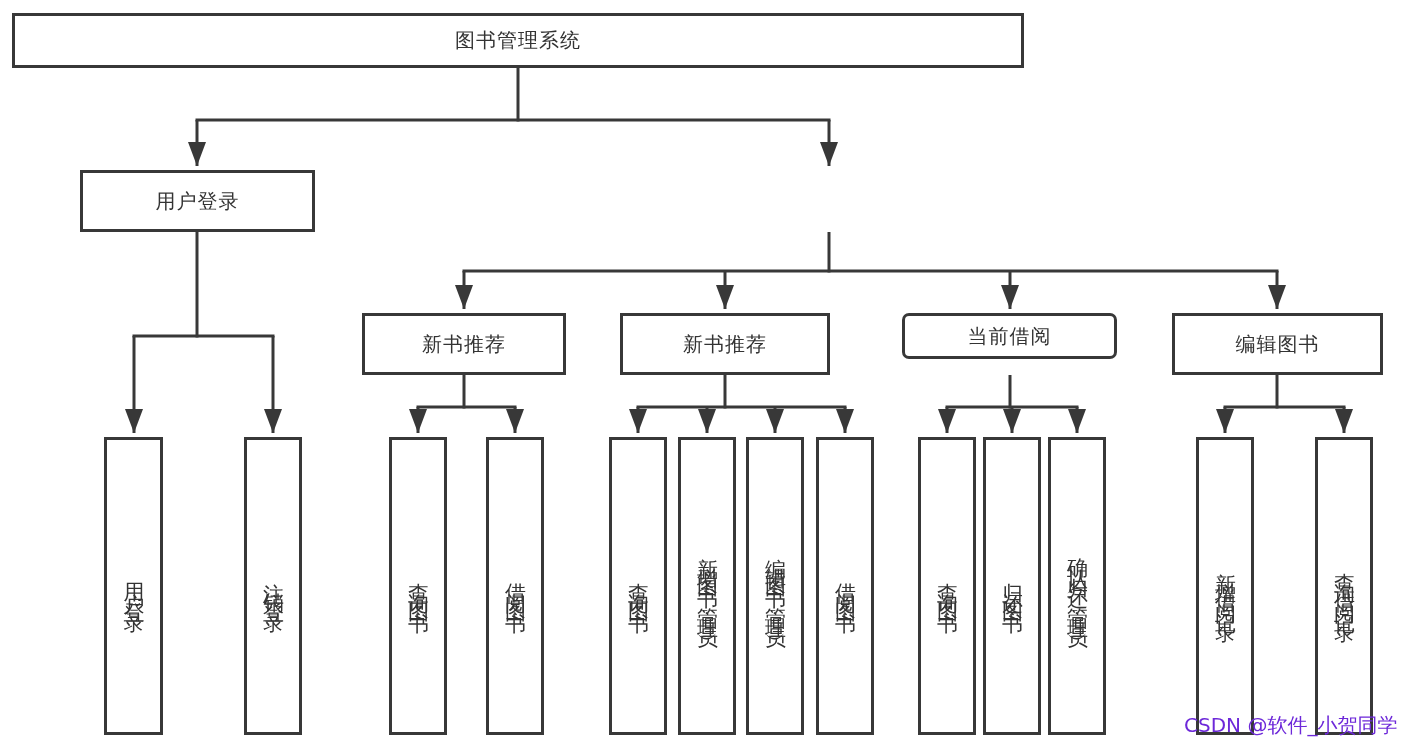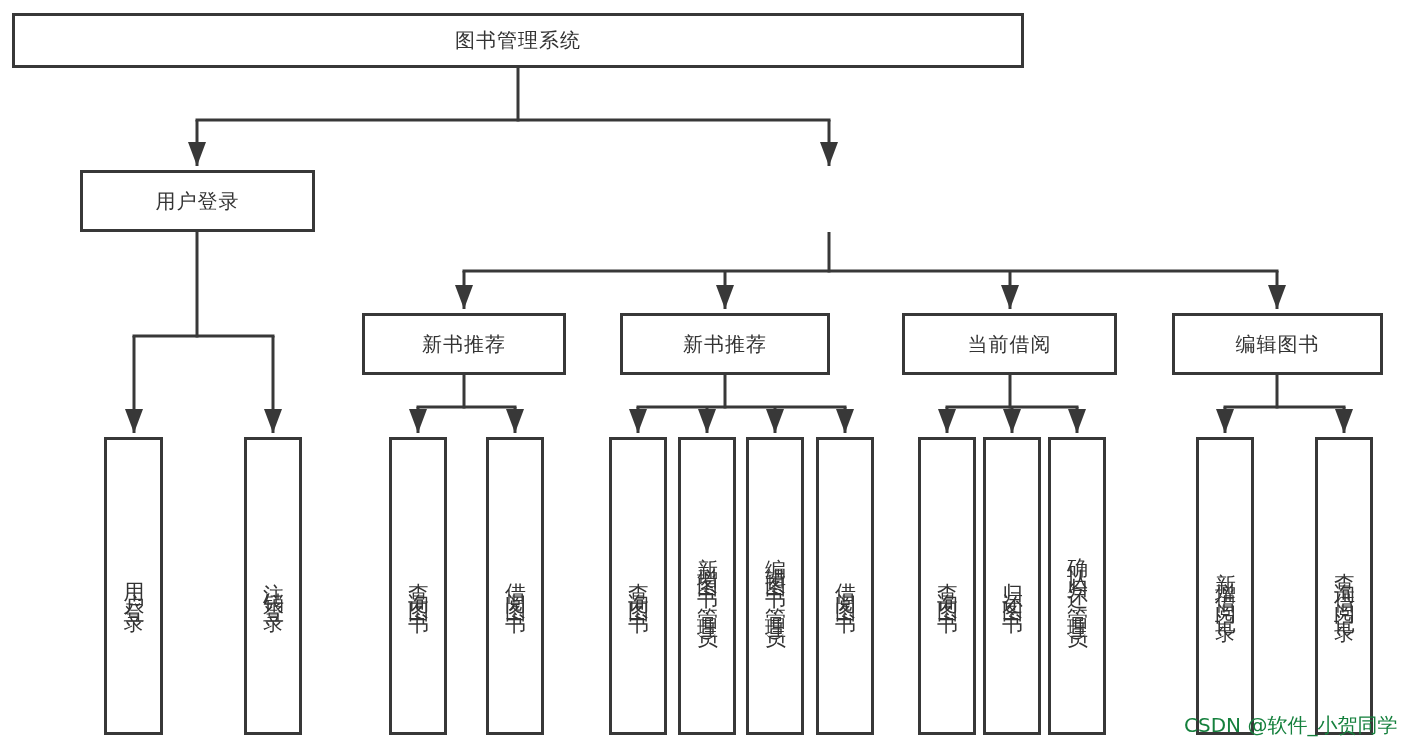--- a/index.html
+++ b/index.html
@@ -47,21 +47,21 @@
     letter-spacing: 10px;
     line-height: 1.1;
     white-space: nowrap;
   }
   .watermark {
     position: absolute;
     left: 1184px;
     top: 712px;
     z-index: 3;
     font-size: 20px;
-    color: #15803d;
+    color: #6d28d9;
     white-space: nowrap;
   }
 </style>
 </head>
 <body>
 
 <div class="canvas">
 
   <svg class="connector-layer" width="1405" height="747" viewBox="0 0 1405 747">
     <defs>
@@ -110,21 +110,21 @@
     <line x1="1225" y1="407" x2="1225" y2="433" marker-end="url(#arrowhead)"></line>
     <line x1="1344" y1="407" x2="1344" y2="433" marker-end="url(#arrowhead)"></line>
   </svg>
 
   <div class="node h-node" style="left:12px; top:13px; width:1012px; height:55px;">图书管理系统</div>
 
   <div class="node h-node" style="left:80px; top:170px; width:235px; height:62px;">用户登录</div>
 
   <div class="node h-node" style="left:362px; top:313px; width:204px; height:62px;">新书推荐</div>
   <div class="node h-node" style="left:620px; top:313px; width:210px; height:62px;">新书推荐</div>
-  <div class="node h-node" style="left:902px; top:313px; width:215px; height:62px;">当前借阅</div>
+  <div class="node h-node" style="left:902px; top:313px; width:215px; height:46px;border-radius:7px;">当前借阅</div>
   <div class="node h-node" style="left:1172px; top:313px; width:211px; height:62px;">编辑图书</div>
 
   <div class="node v-node" style="left:104px; top:437px; width:59px; height:298px;">
     <span class="v-text">用户登录</span>
   </div>
   <div class="node v-node" style="left:244px; top:437px; width:58px; height:298px;">
     <span class="v-text">注销登录</span>
   </div>
 
   <div class="node v-node" style="left:389px; top:437px; width:58px; height:298px;">

